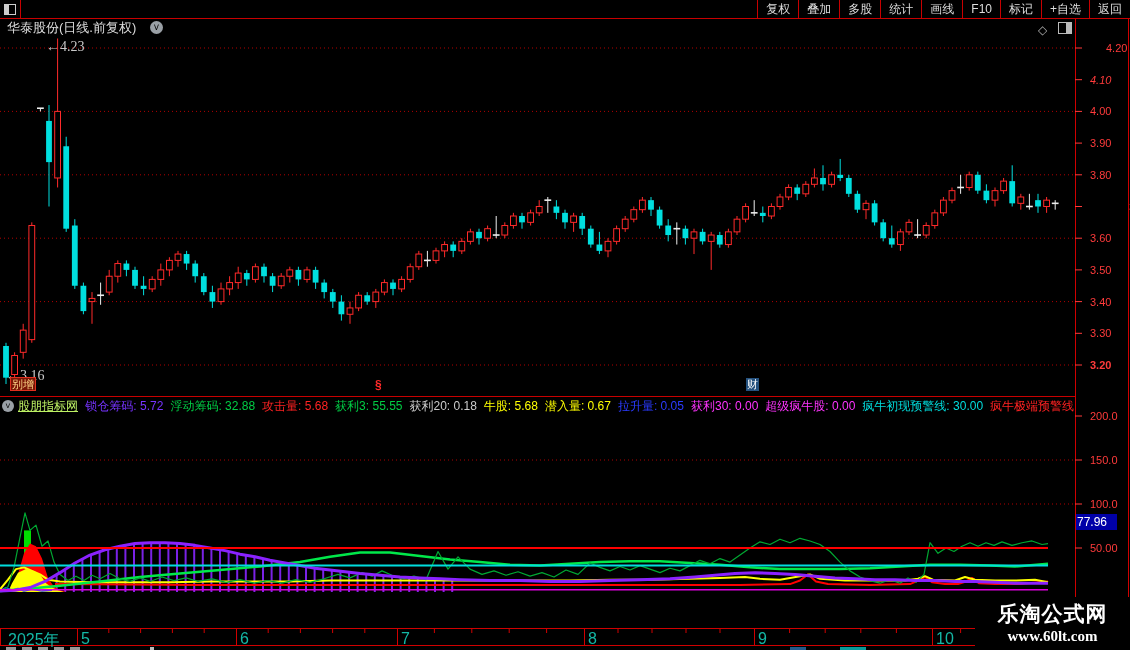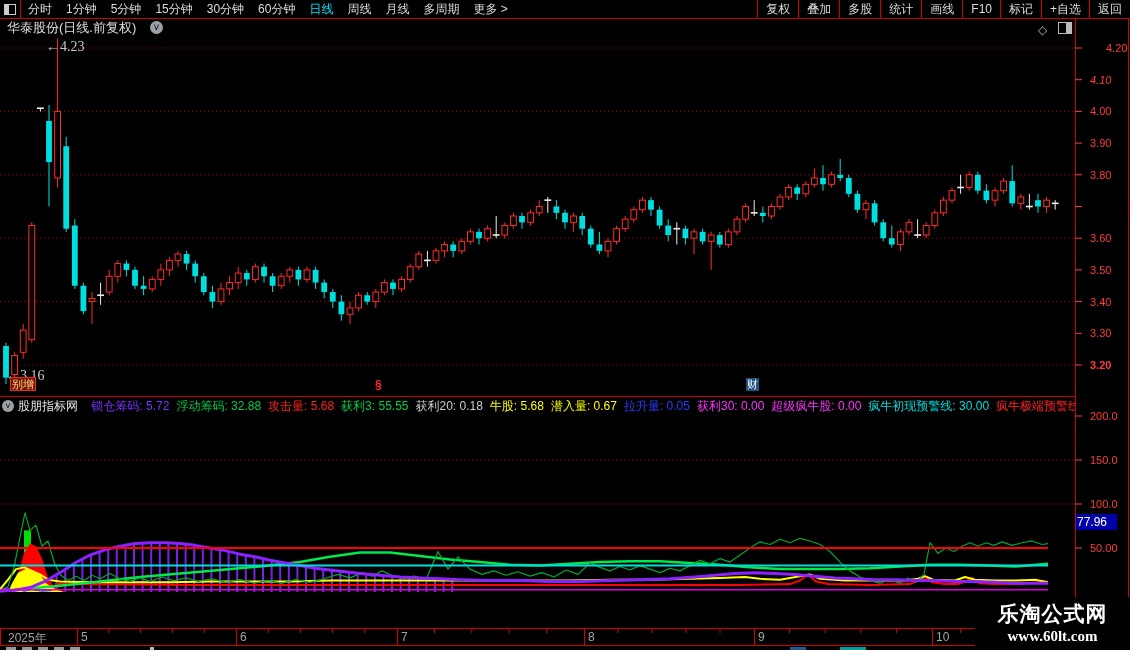--- a/index.html
+++ b/index.html
@@ -28,56 +28,43 @@
   .ann{position:absolute;font-size:14px;color:#c8c8c8;z-index:2;white-space:nowrap;font-family:Liberation Serif, serif;}
   .badge-red{position:absolute;z-index:2;background:#7a1505;border:1px solid #e03020;color:#ffd98a;
       font-size:11px;line-height:12px;padding:0 1px;white-space:nowrap;}
   .symbol-red{position:absolute;z-index:2;color:#ff2a2a;font-size:12px;font-weight:bold;line-height:13px;}
   .badge-blue{position:absolute;z-index:2;background:#24517e;color:#fff;font-size:11px;line-height:13px;padding:0 1px;}
   
   #params{position:absolute;left:0;top:398px;width:1075px;height:16px;overflow:hidden;white-space:nowrap;
       font-size:12px;line-height:16px;z-index:2;}
   #params .picon{display:inline-block;width:12px;height:12px;border-radius:50%;background:#9aa0a6;color:#000;
       font-size:9px;line-height:12px;text-align:center;vertical-align:middle;margin:0 4px 2px 2px;}
-  #params .pname{color:#e5e5e5;margin-right:10px;}
+  #params .pname{color:#bef264;margin-right:4px;text-decoration:underline;}
   #params .pp{margin-right:7px;}
   #ind-badge{position:absolute;left:1076px;top:514px;width:40px;height:16px;background:#0000a8;color:#fff;
       font-size:12px;line-height:16px;text-align:left;padding-left:1px;z-index:3;}
   
-  .datelabel{position:absolute;top:630px;font-size:12px;color:#a3a3a3;z-index:2;}
+  .datelabel{position:absolute;top:630px;font-size:16px;color:#14b8a6;z-index:2;}
   
   #wm{position:absolute;left:975px;top:597px;width:155px;height:53px;background:#000;z-index:5;
       color:#fff;text-align:center;}
   #wm .l1{font-size:21px;font-weight:bold;letter-spacing:1px;margin-top:3px;}
   #wm .l2{font-size:15px;font-weight:bold;font-family:"Liberation Serif",serif;}
   
   #sliver{position:absolute;left:0;top:647px;width:1130px;height:3px;z-index:3;}
   #sliver i{position:absolute;top:0;height:3px;display:block;}
 </style>
 </head>
 <body>
 
 <div id="app">
 
   <div id="topbar">
     <div class="winicon">
         <span></span>
-      </div>
-    <div class="lmenu" id="lmenu">
-        <span class="mi">分时</span>
-        <span class="mi">1分钟</span>
-        <span class="mi">5分钟</span>
-        <span class="mi">15分钟</span>
-        <span class="mi">30分钟</span>
-        <span class="mi">60分钟</span>
-        <span class="mi active">日线</span>
-        <span class="mi">周线</span>
-        <span class="mi">月线</span>
-        <span class="mi">多周期</span>
-        <span class="mi">更多 &gt;</span>
       </div>
     <div class="rmenu" id="rmenu">
         <span class="mi">复权</span>
         <span class="mi">叠加</span>
         <span class="mi">多股</span>
         <span class="mi">统计</span>
         <span class="mi">画线</span>
         <span class="mi">F10</span>
         <span class="mi">标记</span>
         <span class="mi">+自选</span>

